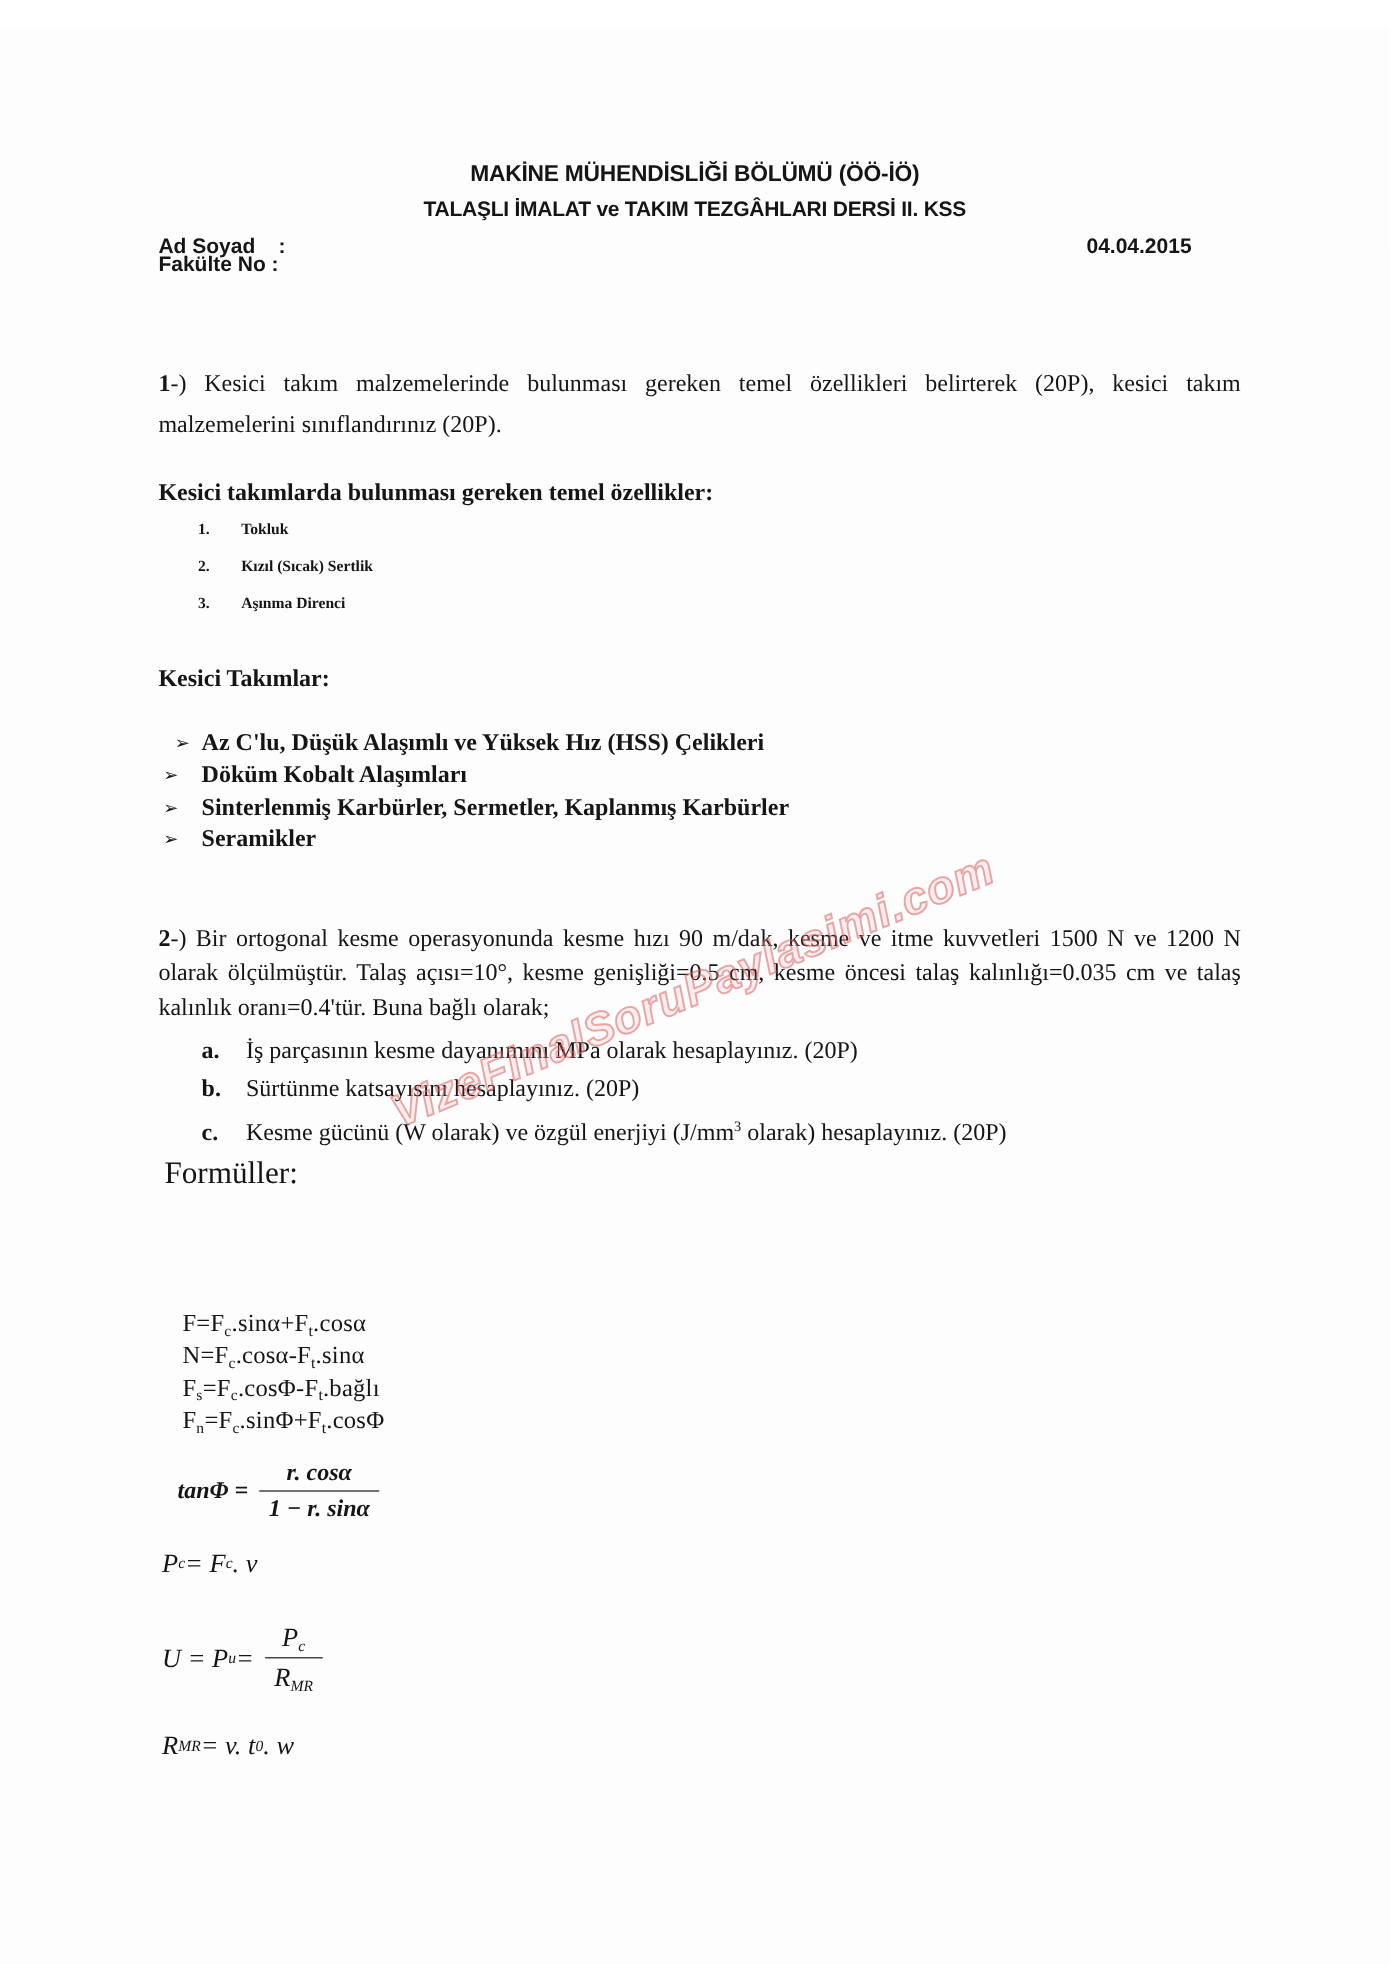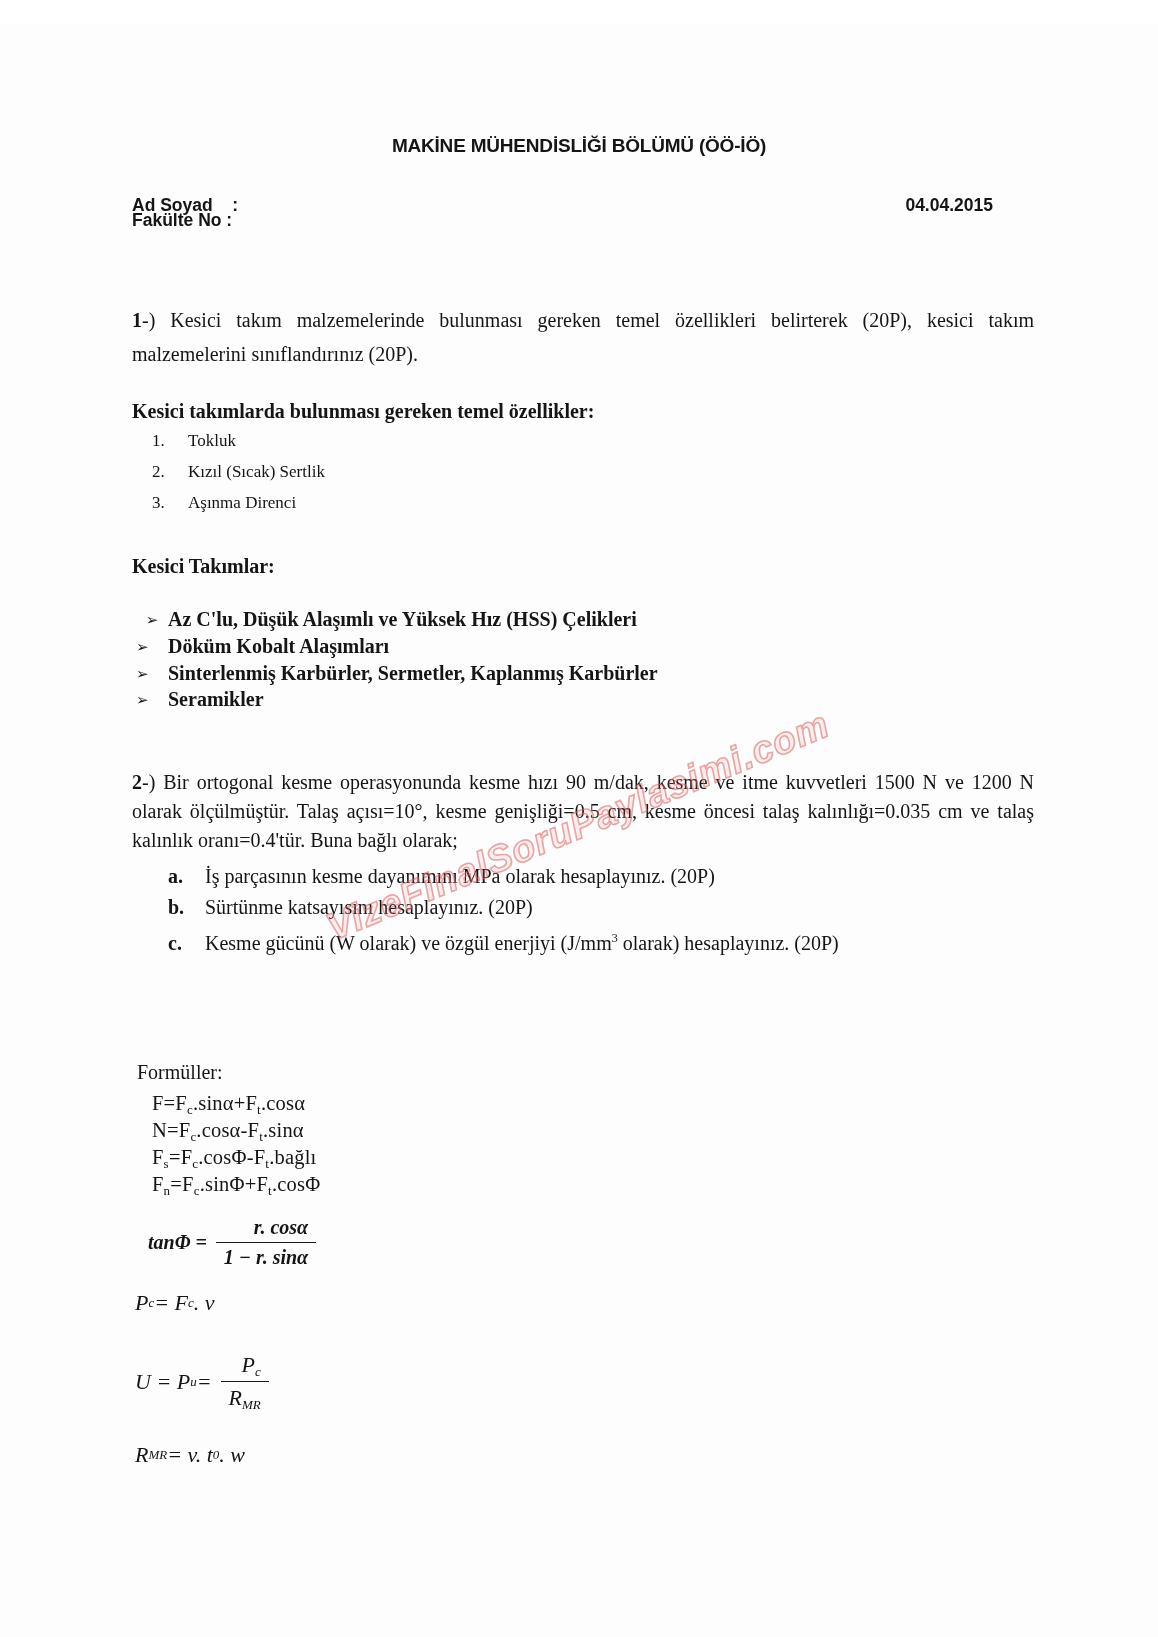--- a/index.html
+++ b/index.html
@@ -46,50 +46,50 @@
   b.qn { font-weight:bold; }
 
   .sechead {
     position:absolute; left:132px;
     font-size:20px; font-weight:bold; line-height:24px;
   }
   #props-head { top:375px; }
   #tools-head { top:530px; }
 
   
-  .nrow { position:absolute; left:152px; font-size:17px; font-weight:normal; line-height:24px; }
+  .nrow { position:absolute; left:165px; font-size:13px; font-weight:bold; line-height:24px; }
   .nrow .nnum { display:inline-block; width:36px; }
   .n1 { top:405px; } .n2 { top:436px; } .n3 { top:467px; }
 
   
   .brow { position:absolute; left:136px; font-size:20px; font-weight:bold; line-height:24px; }
   .brow .arr {
     display:inline-block; width:32px;
     font-family:"DejaVu Sans", sans-serif;
     font-size:15px; font-weight:400; vertical-align:1px;
   }
   .b1 { top:583px;text-align:center; } .b2 { top:610px; } .b3 { top:637px; } .b4 { top:663px; } .b5 { top:690px; }
 
   
   .srow { position:absolute; left:168px; font-size:20px; line-height:25px; }
   .srow .slet { display:inline-block; width:37px; font-weight:bold; }
   .sa { top:840px; } .sb { top:871px; } .sc { top:902px; }
   .srow sup { font-size:12px; }
 
   
-  #form-head { position:absolute; left:137px; top:1036px; font-size:20px; line-height:24px; }
+  #form-head { position:absolute; left:137px; top:942px; font-size:26px; line-height:24px; }
   .fline {
     position:absolute; left:152px;
     font-size:20.5px; line-height:24px; letter-spacing:0.2px;
   }
   .fline sub, .math sub { font-size:13px; line-height:0; vertical-align:-4px; }
   .f1 { top:1067px; } .f2 { top:1094px; } .f3 { top:1121px; } .f4 { top:1148px; }
 
   .math { position:absolute; display:flex; align-items:center; }
-  .frac { display:inline-flex; flex-direction:column; align-items:flex-end; margin-left:9px; }
+  .frac { display:inline-flex; flex-direction:column; align-items:center; margin-left:9px; }
   .frac .num { padding:0 8px 3px; }
   .frac .den { border-top:1.6px solid #1a1a1a; padding:3px 8px 0; }
 
   .mtan {
     left:148px; top:1192px;
     font-weight:bold; font-style:italic; font-size:20px;
   }
   .mpc { left:135px; top:1266px; font-style:italic; font-size:22px; }
   .mu  { left:135px; top:1328px; font-style:italic; font-size:22px; }
   .mrmr{ left:135px; top:1418px; font-style:italic; font-size:22px; }
@@ -105,20 +105,21 @@
     -webkit-text-stroke:1.6px rgba(219,96,96,0.55);
     white-space:nowrap; pointer-events:none;
   }
 </style>
 </head>
 <body>
 
 <div class="page">
 
   <div class="hdr t1">MAKİNE MÜHENDİSLİĞİ BÖLÜMÜ (ÖÖ-İÖ)</div>
+  <div class="hdr t2">TALAŞLI İMALAT ve TAKIM TEZGÂHLARI DERSİ II. KSS</div>
   <div class="hrow">
     <span class="pre">Ad Soyad    :</span>
     <span>04.04.2015</span>
   </div>
   <div class="fac pre">Fakülte No :</div>
 
   <p class="para q1"><b class="qn">1</b><span>-)</span><span> Kesici takım malzemelerinde bulunması gereken temel özellikleri belirterek (20P), kesici takım malzemelerini sınıflandırınız (20P).</span></p>
 
   <div class="sechead" id="props-head">Kesici takımlarda bulunması gereken temel özellikler:</div>
 

